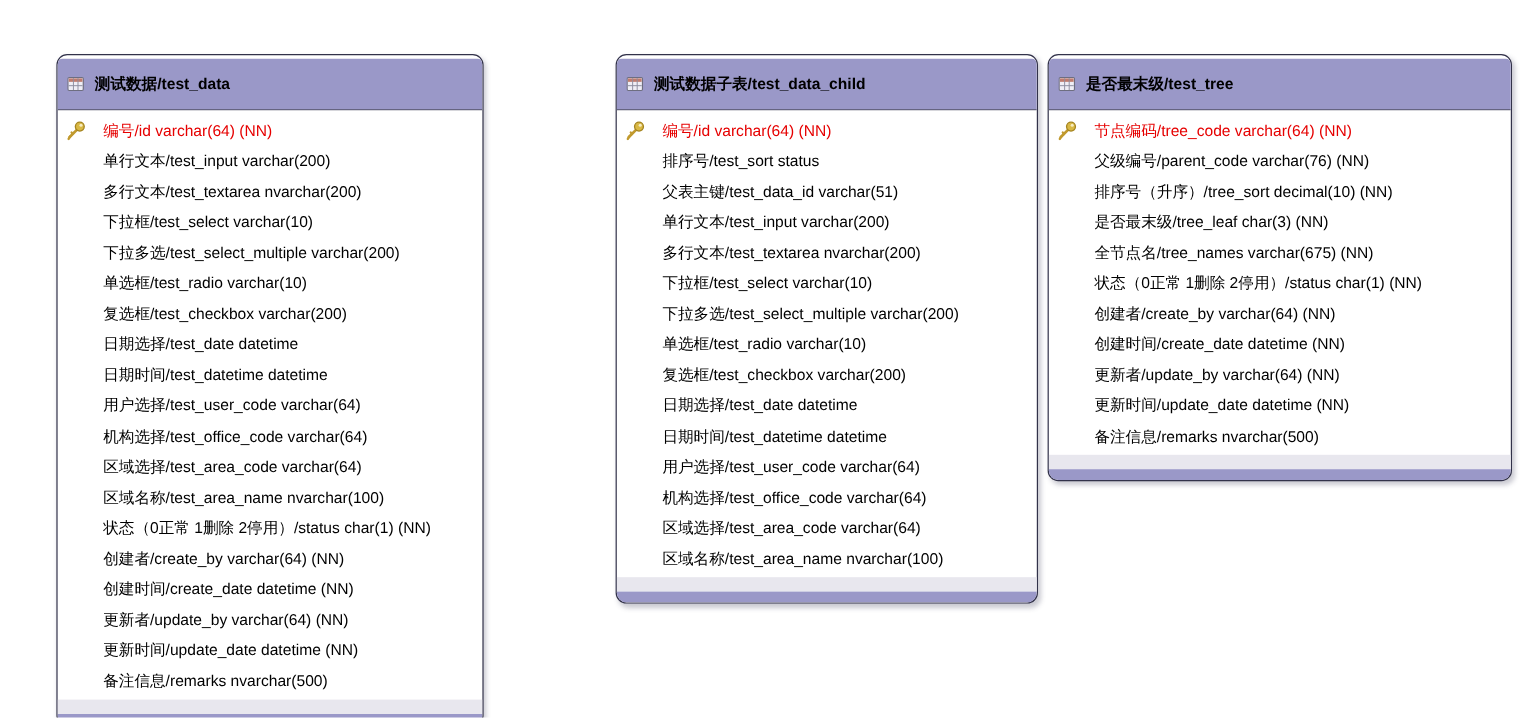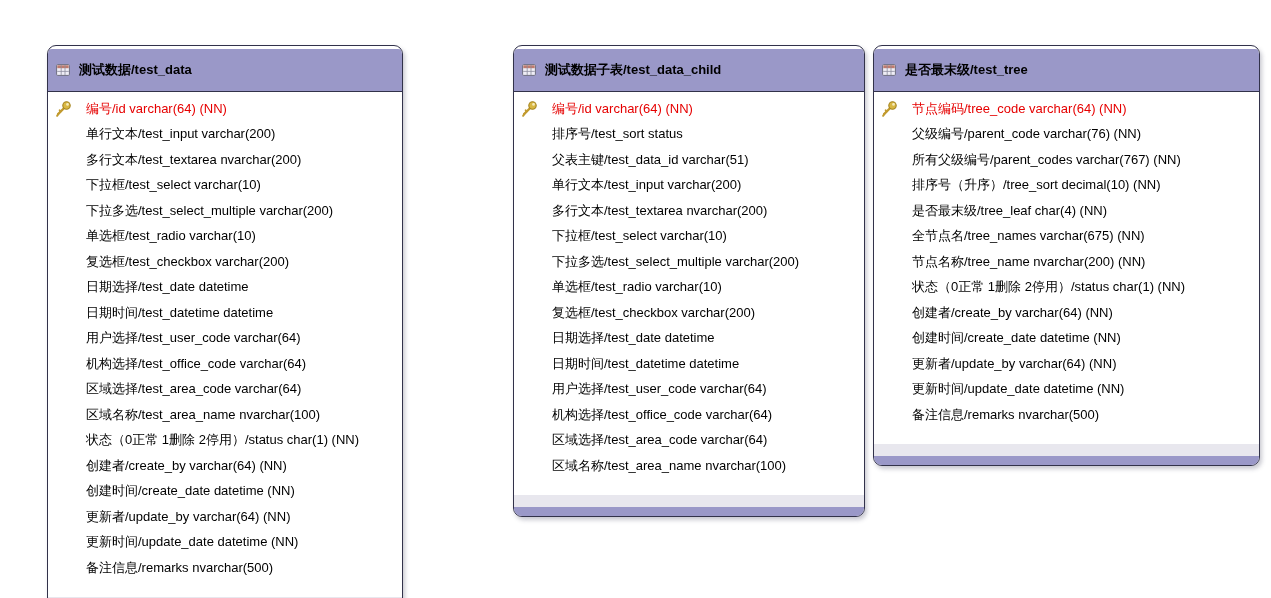--- a/index.html
+++ b/index.html
@@ -19,21 +19,21 @@
     background:var(--accent,#9a98c8);
     border-bottom:1.6px solid #32324a;
     height:43px;
     display:flex; align-items:center; gap:9px;
     padding:0 8px;
     border-radius:4px 4px 0 0;
   }
   .entity-title { font-weight:bold; font-size:13px; color:#000; white-space:nowrap; }
   .table-ic { display:flex; align-items:center; }
 
-  .entity-body { padding:4px 0 16px 0; }
+  .entity-body { padding:4px 0 2px 0; }
   .entity-row {
     height:25.5px;
     display:flex; align-items:center;
     font-size:13px; color:#000;
     white-space:nowrap;
   }
   .entity-row .pk-cell { width:38px; flex:none; display:flex; align-items:center; padding-left:7px; }
   .entity-row .row-text { flex:none; }
   .entity-row.pk .row-text { color:var(--pk,#e60000); }
 
@@ -260,37 +260,29 @@
             </svg>
           </span>
           <span class="row-text">节点编码/tree_code varchar(64) (NN)</span>
         </div>
         <div class="entity-row">
           <span class="pk-cell"></span>
           <span class="row-text">父级编号/parent_code varchar(76) (NN)</span>
         </div>
         <div class="entity-row">
           <span class="pk-cell"></span>
-          <span class="row-text">所有父级编号/parent_codes varchar(767) (NN)</span>
-        </div>
-        <div class="entity-row">
-          <span class="pk-cell"></span>
           <span class="row-text">排序号（升序）/tree_sort decimal(10) (NN)</span>
         </div>
         <div class="entity-row">
           <span class="pk-cell"></span>
-          <span class="row-text">是否最末级/tree_leaf char(4) (NN)</span>
+          <span class="row-text">是否最末级/tree_leaf char(3) (NN)</span>
         </div>
         <div class="entity-row">
           <span class="pk-cell"></span>
           <span class="row-text">全节点名/tree_names varchar(675) (NN)</span>
-        </div>
-        <div class="entity-row">
-          <span class="pk-cell"></span>
-          <span class="row-text">节点名称/tree_name nvarchar(200) (NN)</span>
         </div>
         <div class="entity-row">
           <span class="pk-cell"></span>
           <span class="row-text">状态（0正常 1删除 2停用）/status char(1) (NN)</span>
         </div>
         <div class="entity-row">
           <span class="pk-cell"></span>
           <span class="row-text">创建者/create_by varchar(64) (NN)</span>
         </div>
         <div class="entity-row">

